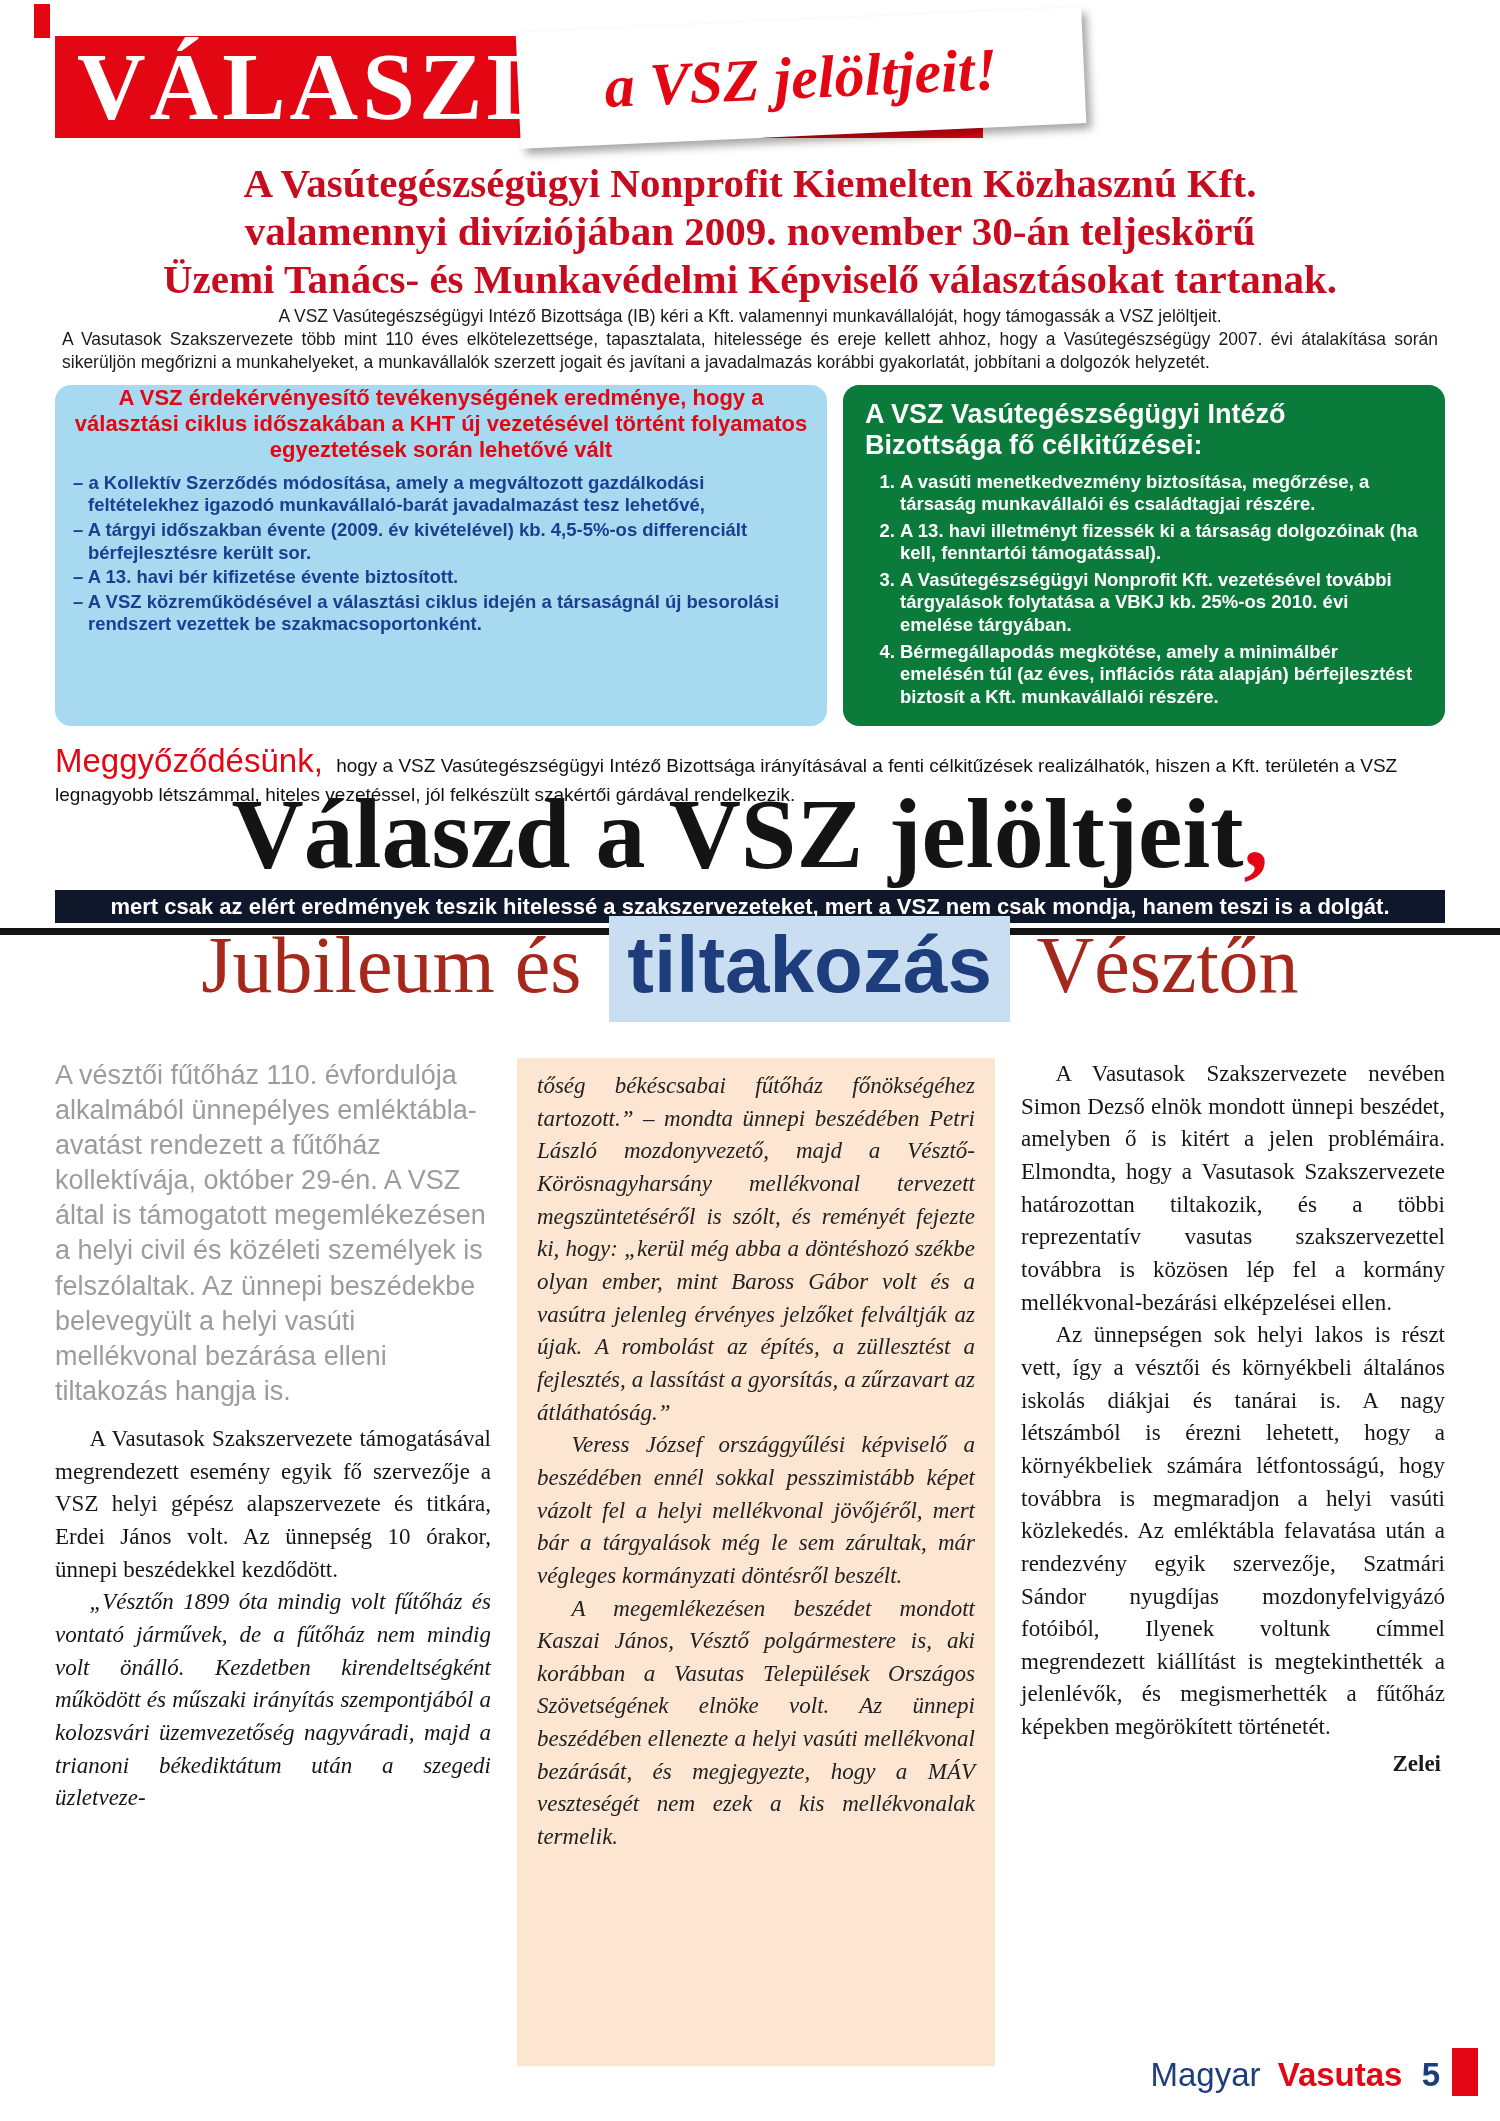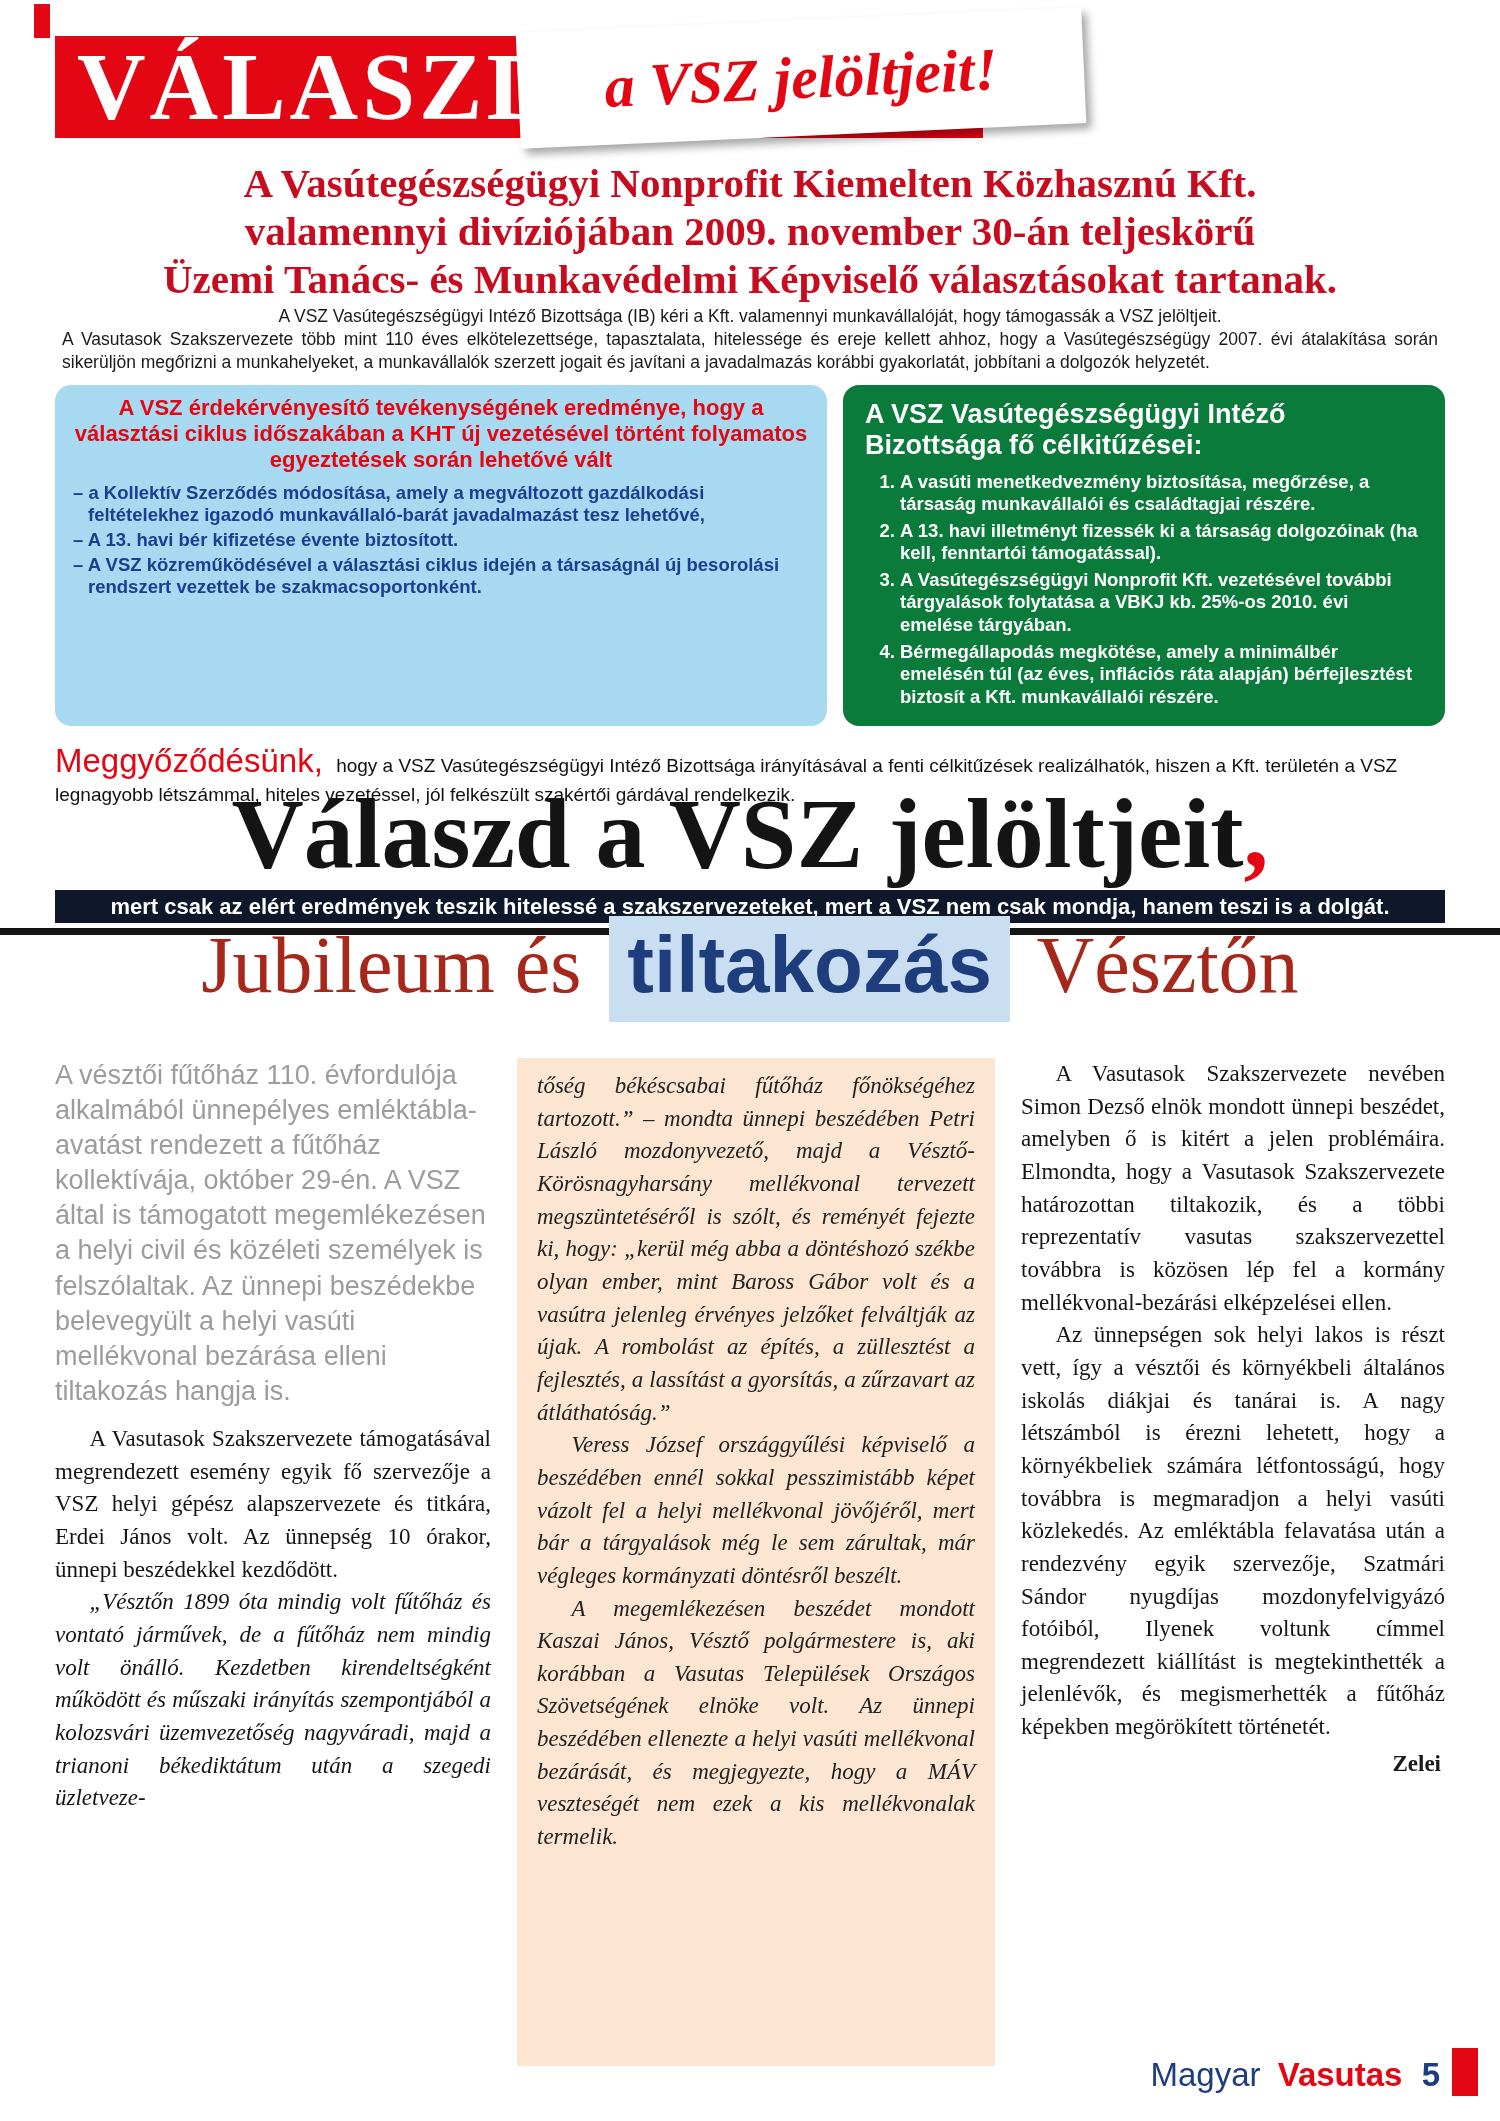--- a/index.html
+++ b/index.html
@@ -35,21 +35,21 @@
   .headline {
     position:absolute; left:0; top:160px; width:100%; text-align:center;
     font-family:"Liberation Serif", serif; font-weight:700;
     color:#c60c1e; font-size:41px; line-height:1.17;
   }
   .intro { position:absolute; left:62px; top:305px; width:1376px; font-size:17.5px; line-height:1.32; color:#1a1a1a; }
   .intro-lead { text-align:center; }
   .intro-body { text-align:justify; }
 
   .boxes { position:absolute; left:55px; top:385px; width:1390px; display:flex; gap:16px; align-items:stretch; }
-  .results-box { width:772px; background:#a7daf0; border-radius:16px; padding:10px 18px; }
+  .results-box { width:772px; background:#a7daf0; border-radius:16px; padding:0 18px; }
   .results-heading { color:#e30613; font-weight:700; font-size:22px; line-height:1.18; text-align:center; margin-bottom:9px; }
   .results-list { color:#1b3e91; font-weight:700; font-size:18.5px; line-height:1.22; }
   .result-item { padding-left:15px; text-indent:-15px; margin-bottom:2px; }
   .goals-box { flex:1; background:#0b7b3b; border-radius:16px; padding:14px 20px 14px 22px; color:#ffffff; }
   .goals-heading { font-weight:700; font-size:27px; line-height:1.16; margin-bottom:9px; }
   .goals-list { font-weight:700; font-size:18.5px; line-height:1.22; padding-left:26px; list-style:decimal; }
   .goal-item { margin-bottom:4px;margin-left:9px; }
 
   .conclusion { position:absolute; left:55px; top:740px; width:1390px; font-size:19px; line-height:1.3; color:#111; }
   .conclusion-lead { color:#e30613; font-size:33px; margin-right:8px; }
@@ -131,20 +131,21 @@
   <div class="intro">
     <p class="intro-lead">A VSZ Vasútegészségügyi Intéző Bizottsága (IB) kéri a Kft. valamennyi munkavállalóját, hogy támogassák a VSZ jelöltjeit.</p>
     <p class="intro-body">A Vasutasok Szakszervezete több mint 110 éves elkötelezettsége, tapasztalata, hitelessége és ereje kellett ahhoz, hogy a Vasútegészségügy 2007. évi átalakítása során sikerüljön megőrizni a munkahelyeket, a munkavállalók szerzett jogait és javítani a javadalmazás korábbi gyakorlatát, jobbítani a dolgozók helyzetét.</p>
   </div>
 
   <div class="boxes">
     <div class="results-box">
       <div class="results-heading">A VSZ érdekérvényesítő tevékenységének eredménye, hogy a választási ciklus időszakában a KHT új vezetésével történt folyamatos egyeztetések során lehetővé vált</div>
       <div class="results-list">
           <div class="result-item">– a Kollektív Szerződés módosítása, amely a megváltozott gazdálkodási feltételekhez igazodó munkavállaló-barát javadalmazást tesz lehetővé,</div>
+          <div class="result-item">– A tárgyi időszakban évente (2009. év kivételével) kb. 4,5-5%-os differenciált bérfejlesztésre került sor.</div>
           <div class="result-item">– A 13. havi bér kifizetése évente biztosított.</div>
           <div class="result-item">– A VSZ közreműködésével a választási ciklus idején a társaságnál új besorolási rendszert vezettek be szakmacsoportonként.</div>
         </div>
     </div>
     <div class="goals-box">
       <div class="goals-heading">A VSZ Vasútegészségügyi Intéző Bizottsága fő célkitűzései:</div>
       <ol class="goals-list">
           <li class="goal-item">A vasúti menetkedvezmény biztosítása, megőrzése, a társaság munkavállalói és családtagjai részére.</li>
           <li class="goal-item">A 13. havi illetményt fizessék ki a társaság dolgozóinak (ha kell, fenntartói támogatással).</li>
           <li class="goal-item">A Vasútegészségügyi Nonprofit Kft. vezetésével további tárgyalások folytatása a VBKJ kb. 25%-os 2010. évi emelése tárgyában.</li>

